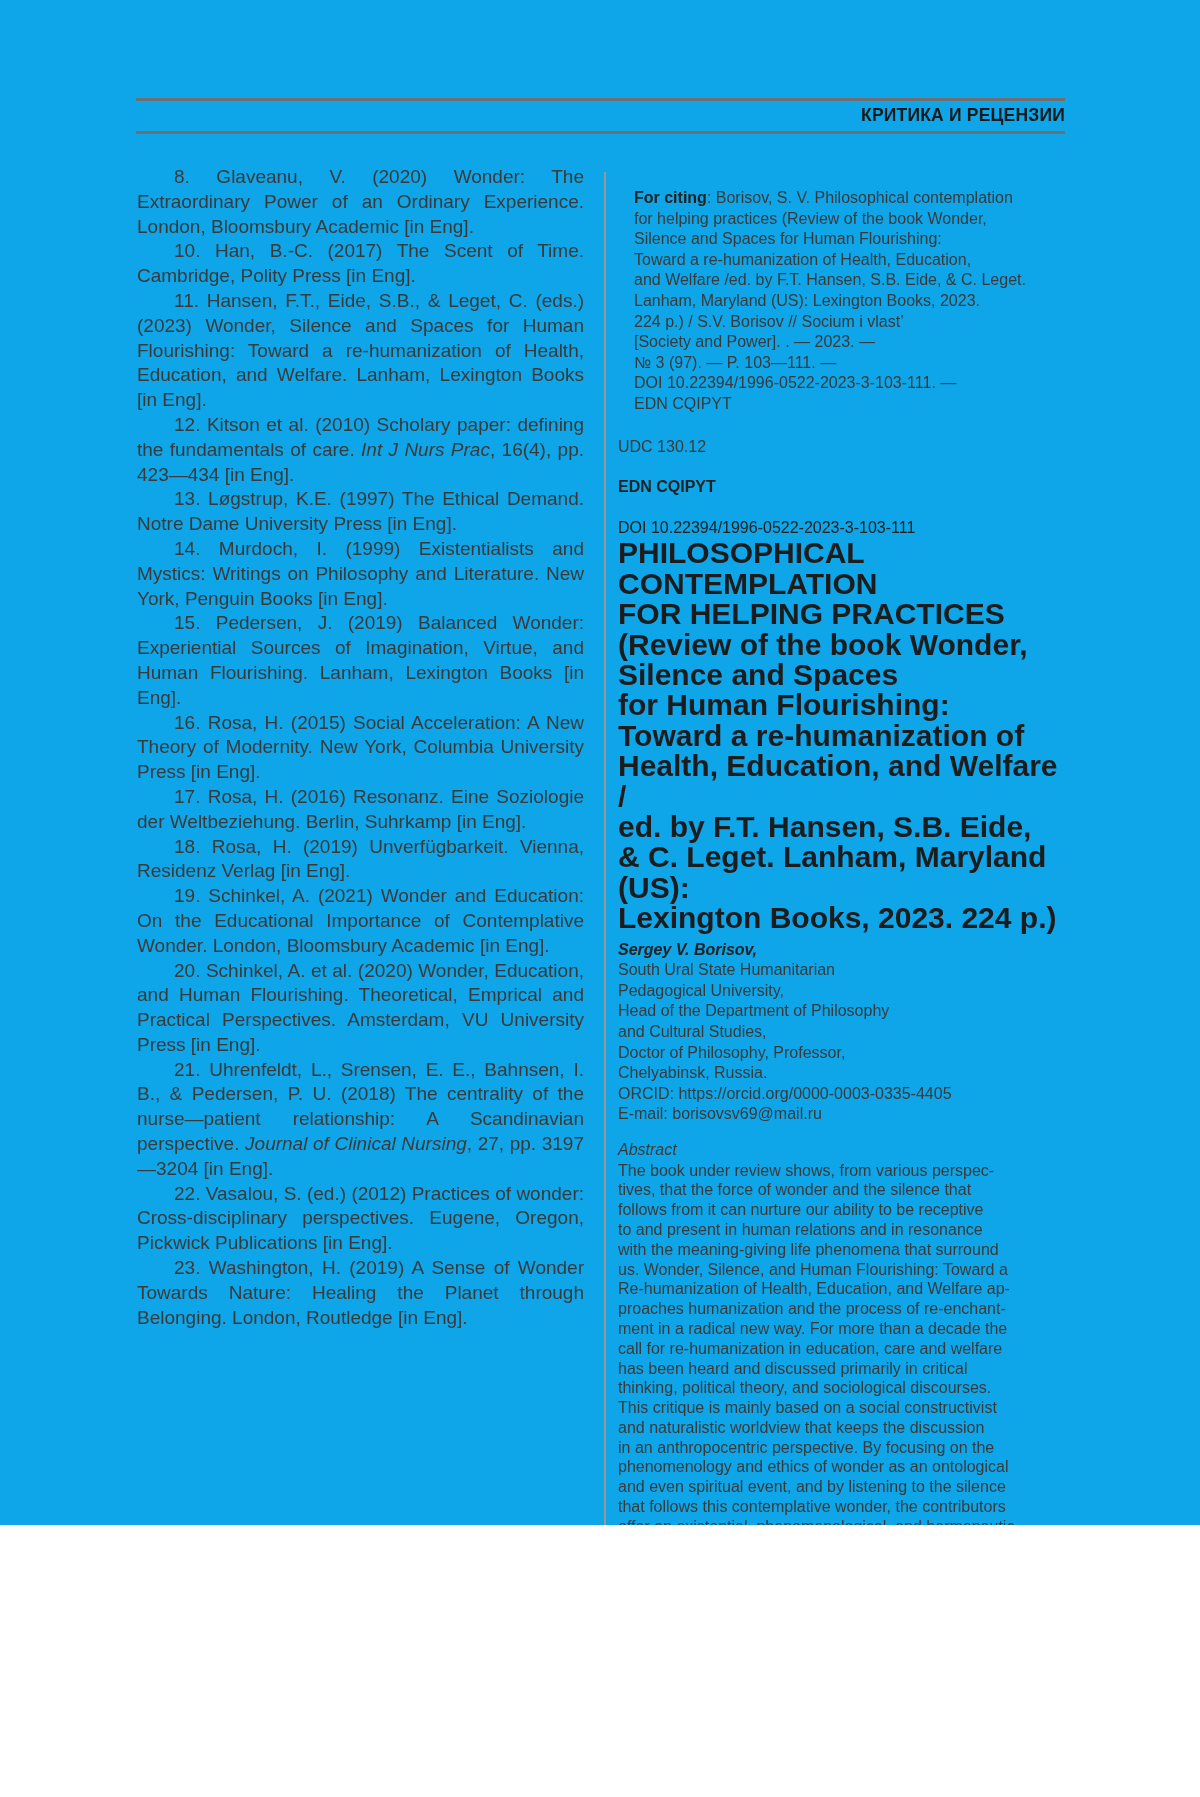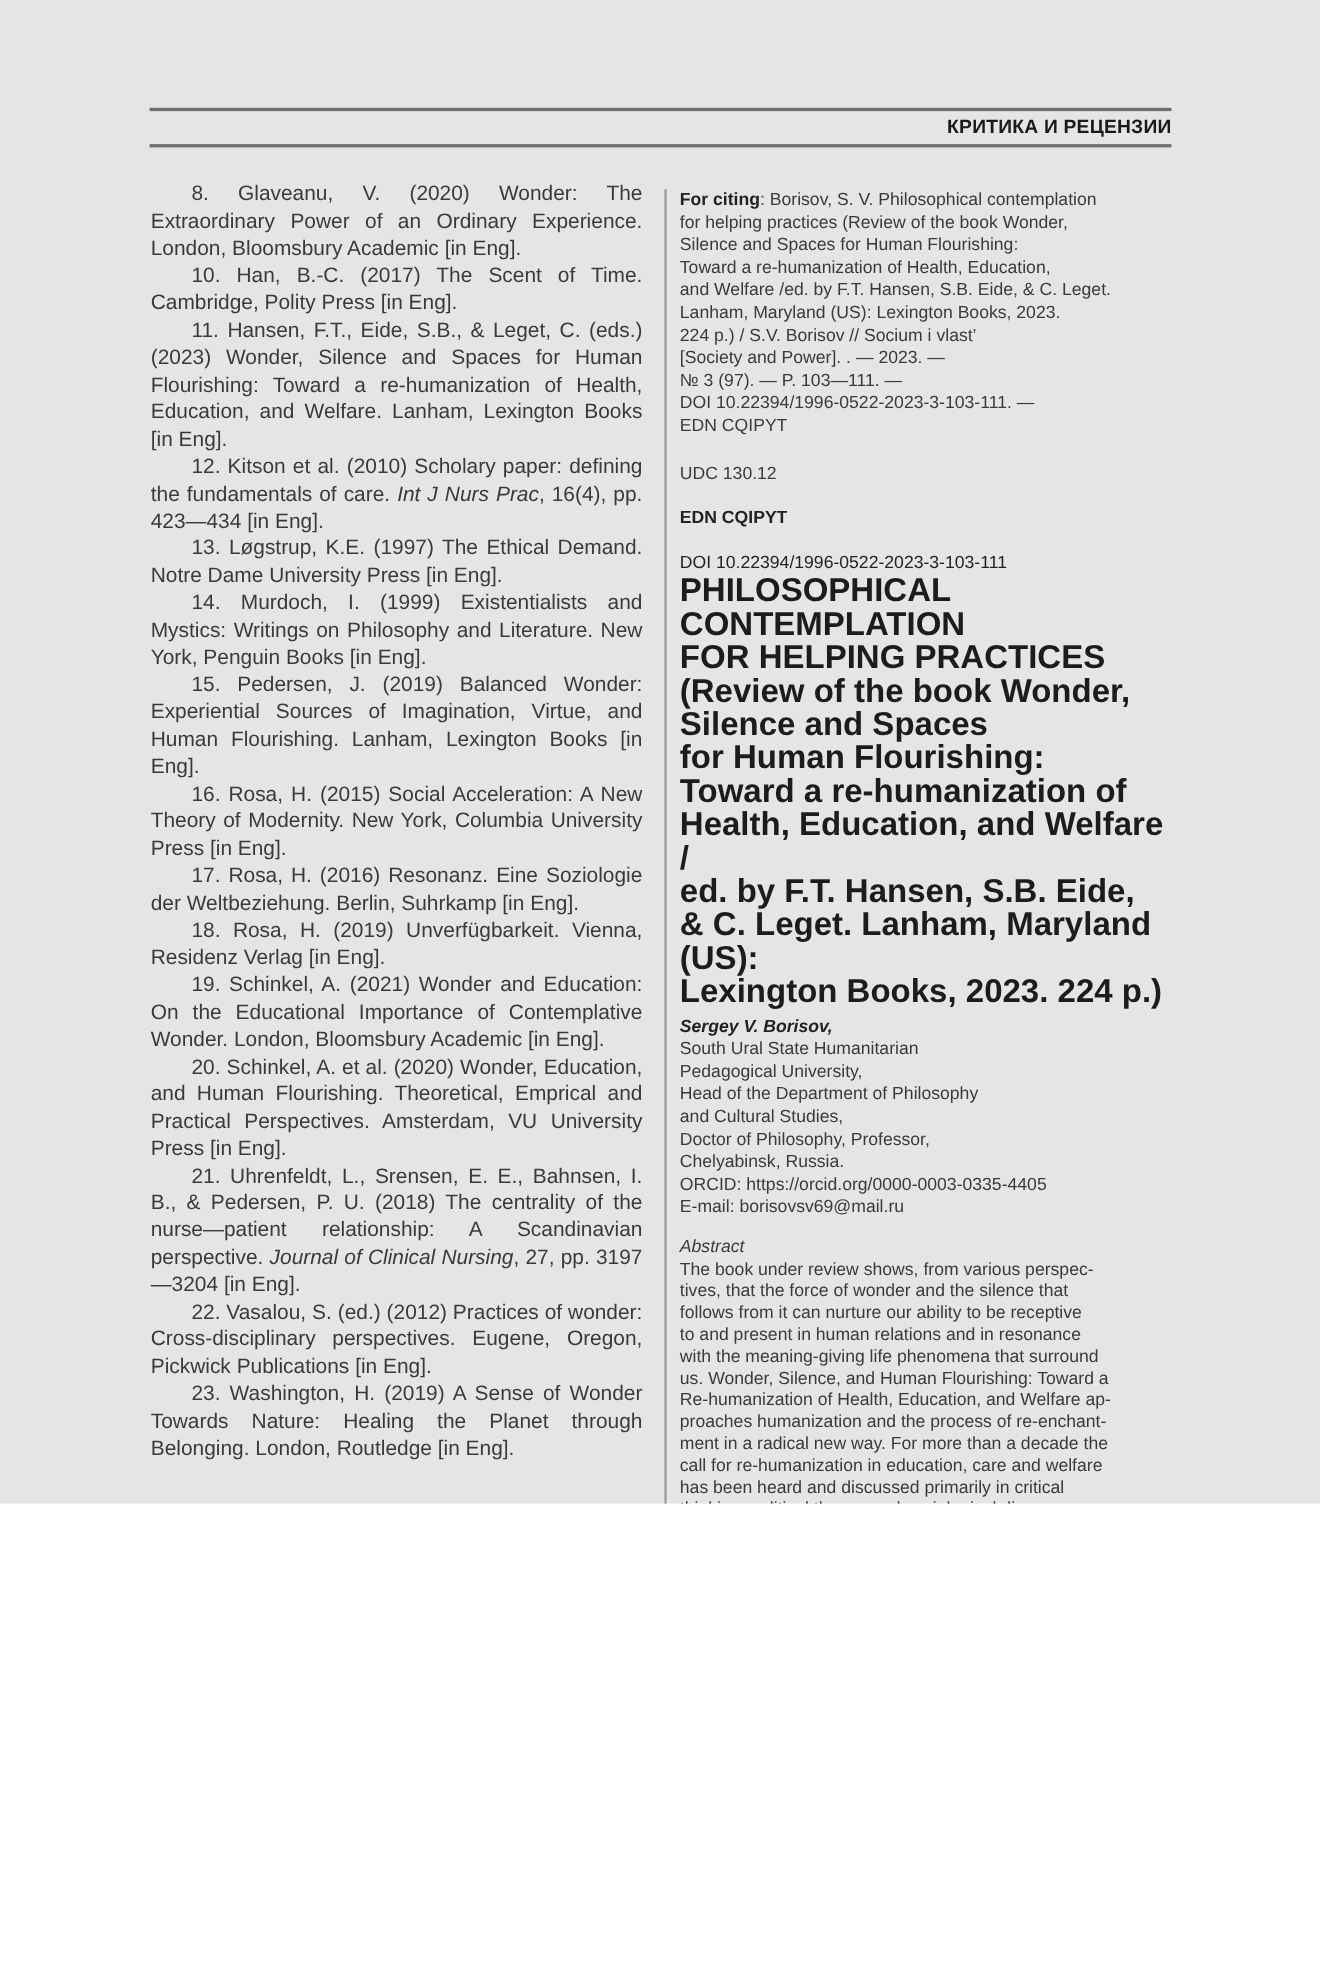--- a/index.html
+++ b/index.html
@@ -1,20 +1,20 @@
 <!DOCTYPE html>
 <html><head>
 <meta charset="utf-8">
 <style>
   html,body{margin:0;padding:0;background:#ffffff;}
   .page{
     position:relative;
     width:1200px;
-    height:1367px;
-    background:#e5e5e5;
+    height:1525px;
+    background:#0ea5e9;
     font-family:"Liberation Sans","DejaVu Sans",sans-serif;
     color:#3a3a3a;
     overflow:hidden;
   }
   .rule{position:absolute;left:136px;width:929px;height:3px;background:#6f6f6f;}
   .rule-top{top:98px;}
   .rule-mid{top:131px;}
   .rule-bottom{top:1644px;}
   .section-label{
     position:absolute;top:105px;right:135px;
@@ -30,21 +30,21 @@
   }
   .it{font-style:italic;}
   .b{font-weight:bold;color:#222;}
   .received{
     margin-top:44px;font-size:19px;font-style:italic;
     text-align:right;color:#3a3a3a;
   }
 
   
   .right-col{position:absolute;left:618px;top:172px;width:455px;font-size:16px;line-height:20.6px;color:#3a3a3a;}
-  .citing{margin:0;}
+  .citing{margin:16px;}
   .udc{margin-top:22px;}
   .edn{margin-top:20px;font-weight:bold;color:#222;}
   .doi{margin-top:20px;font-weight:normal;color:#222;}
   .title{
     font-size:30px;line-height:30.4px;
     font-weight:bold;color:#1c1c1c;
   }
   .author{margin-top:6px;}
   .author-name{font-weight:bold;font-style:italic;color:#222;}
   .abstract-label{margin-top:15px;font-style:italic;}

